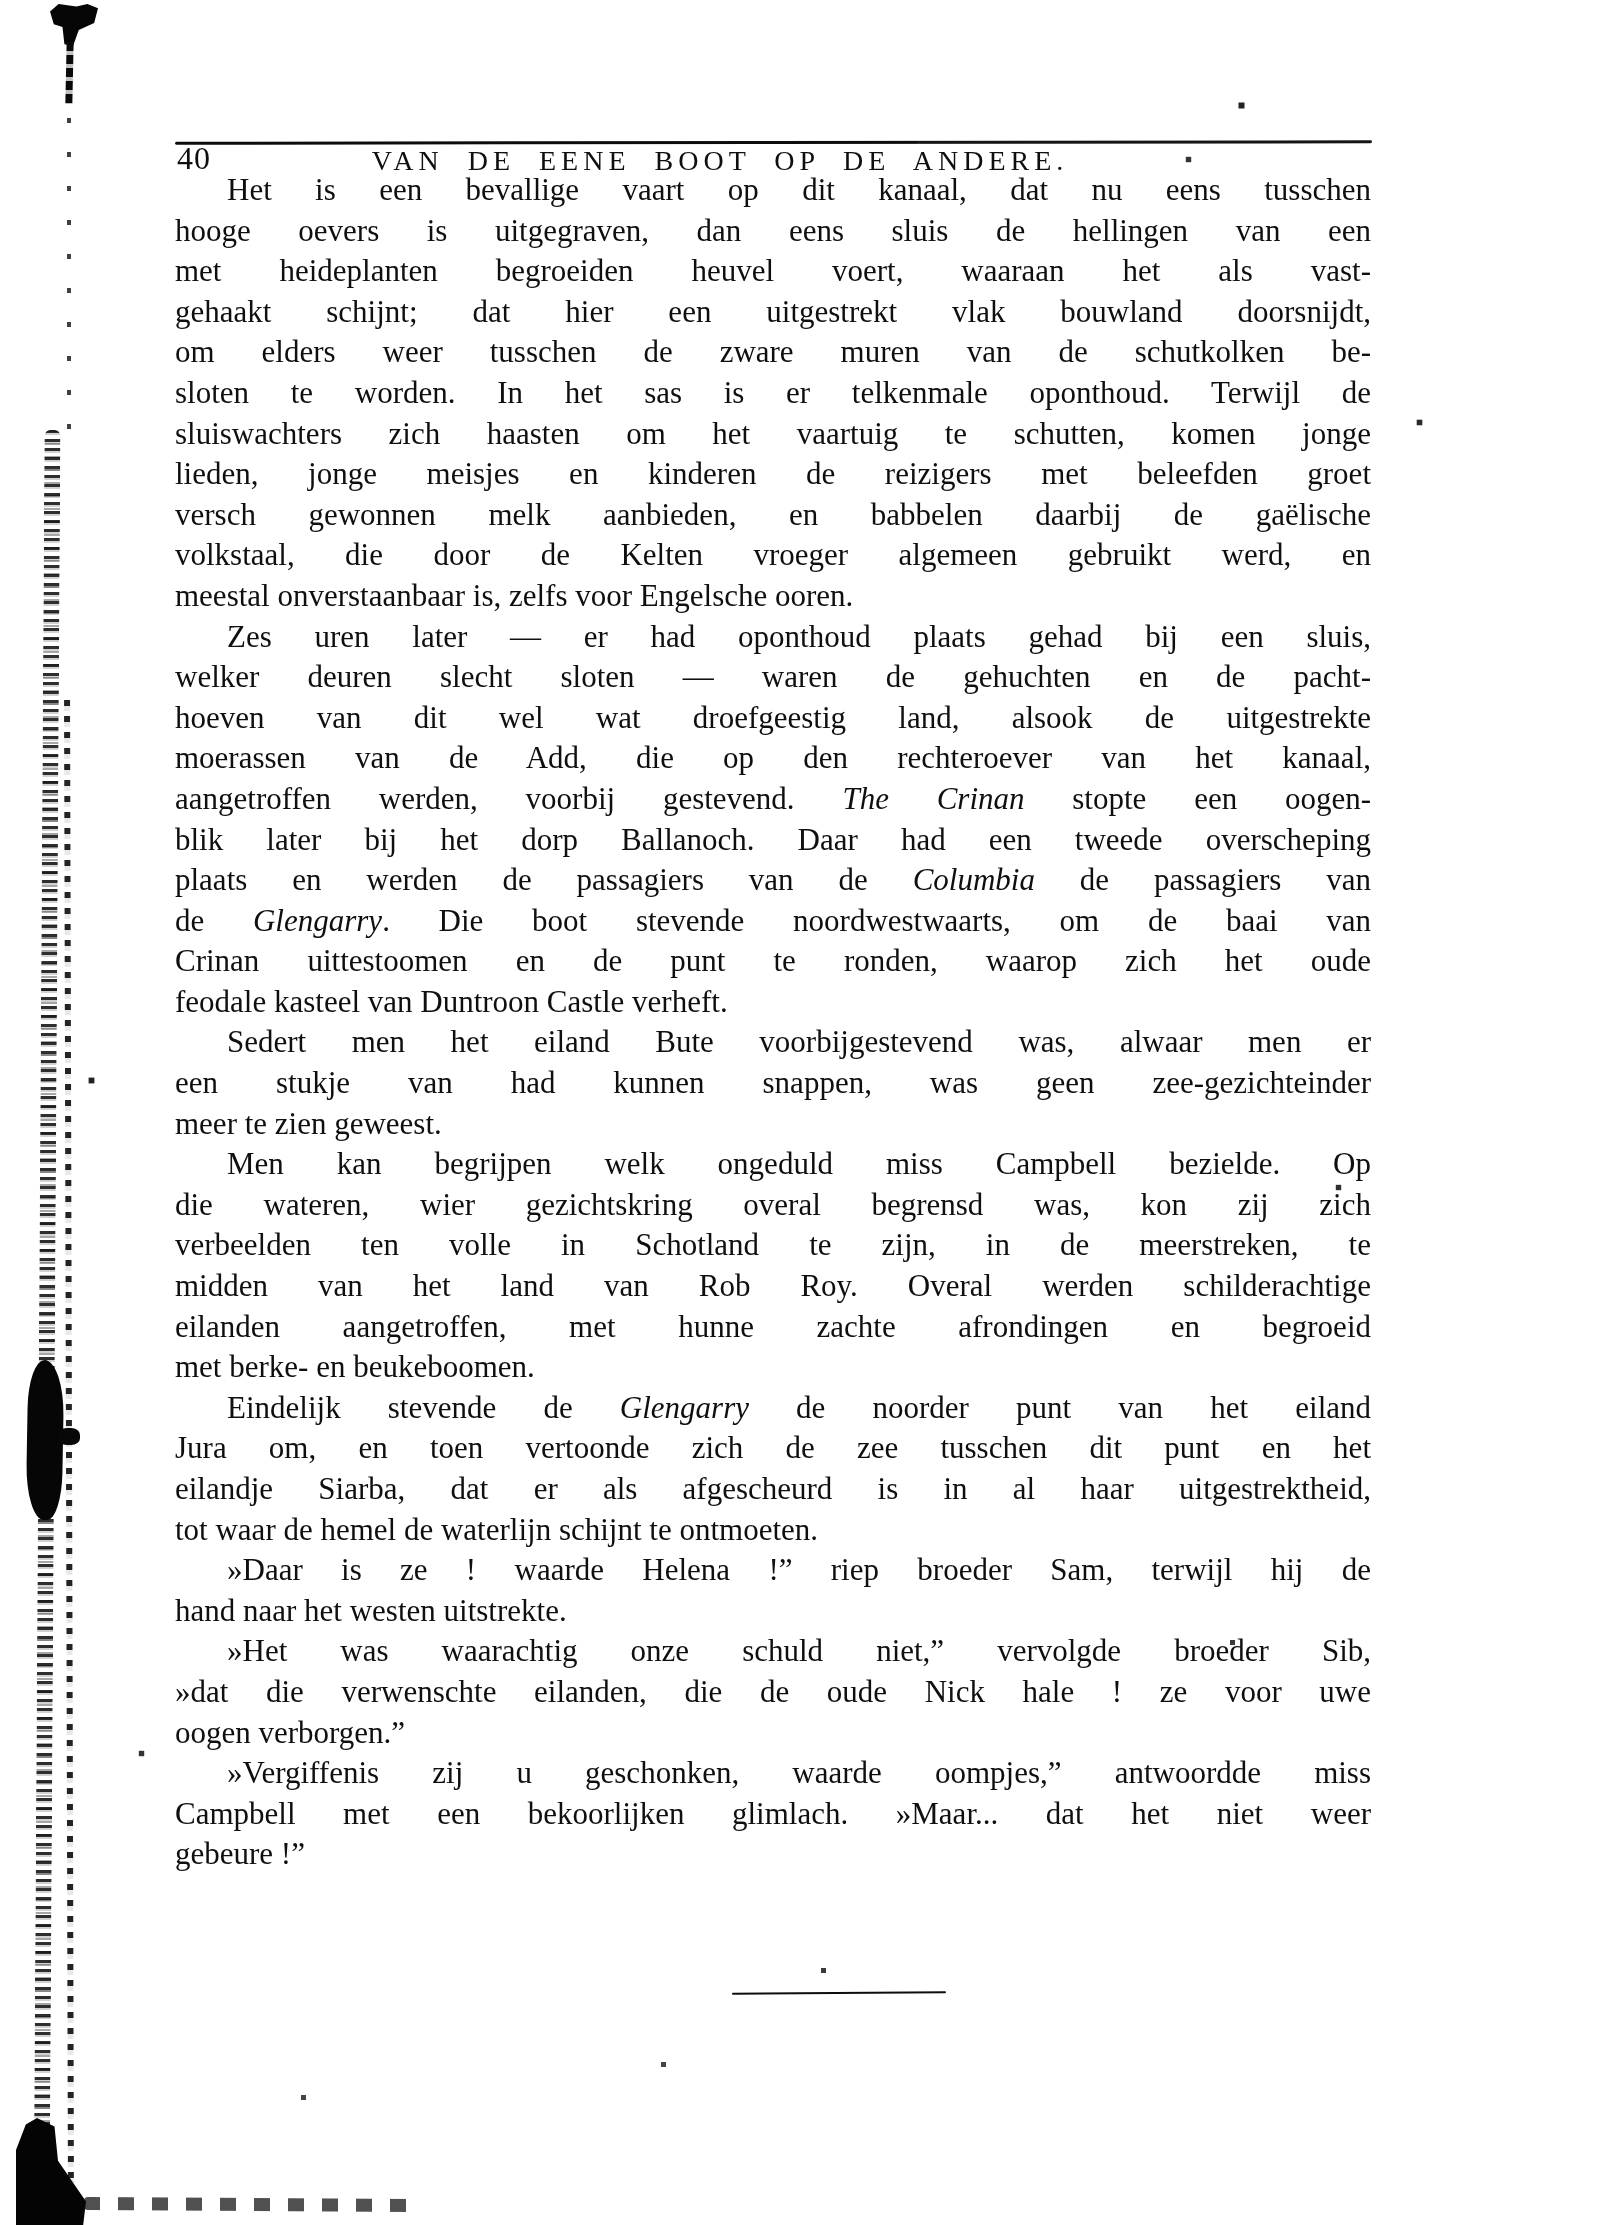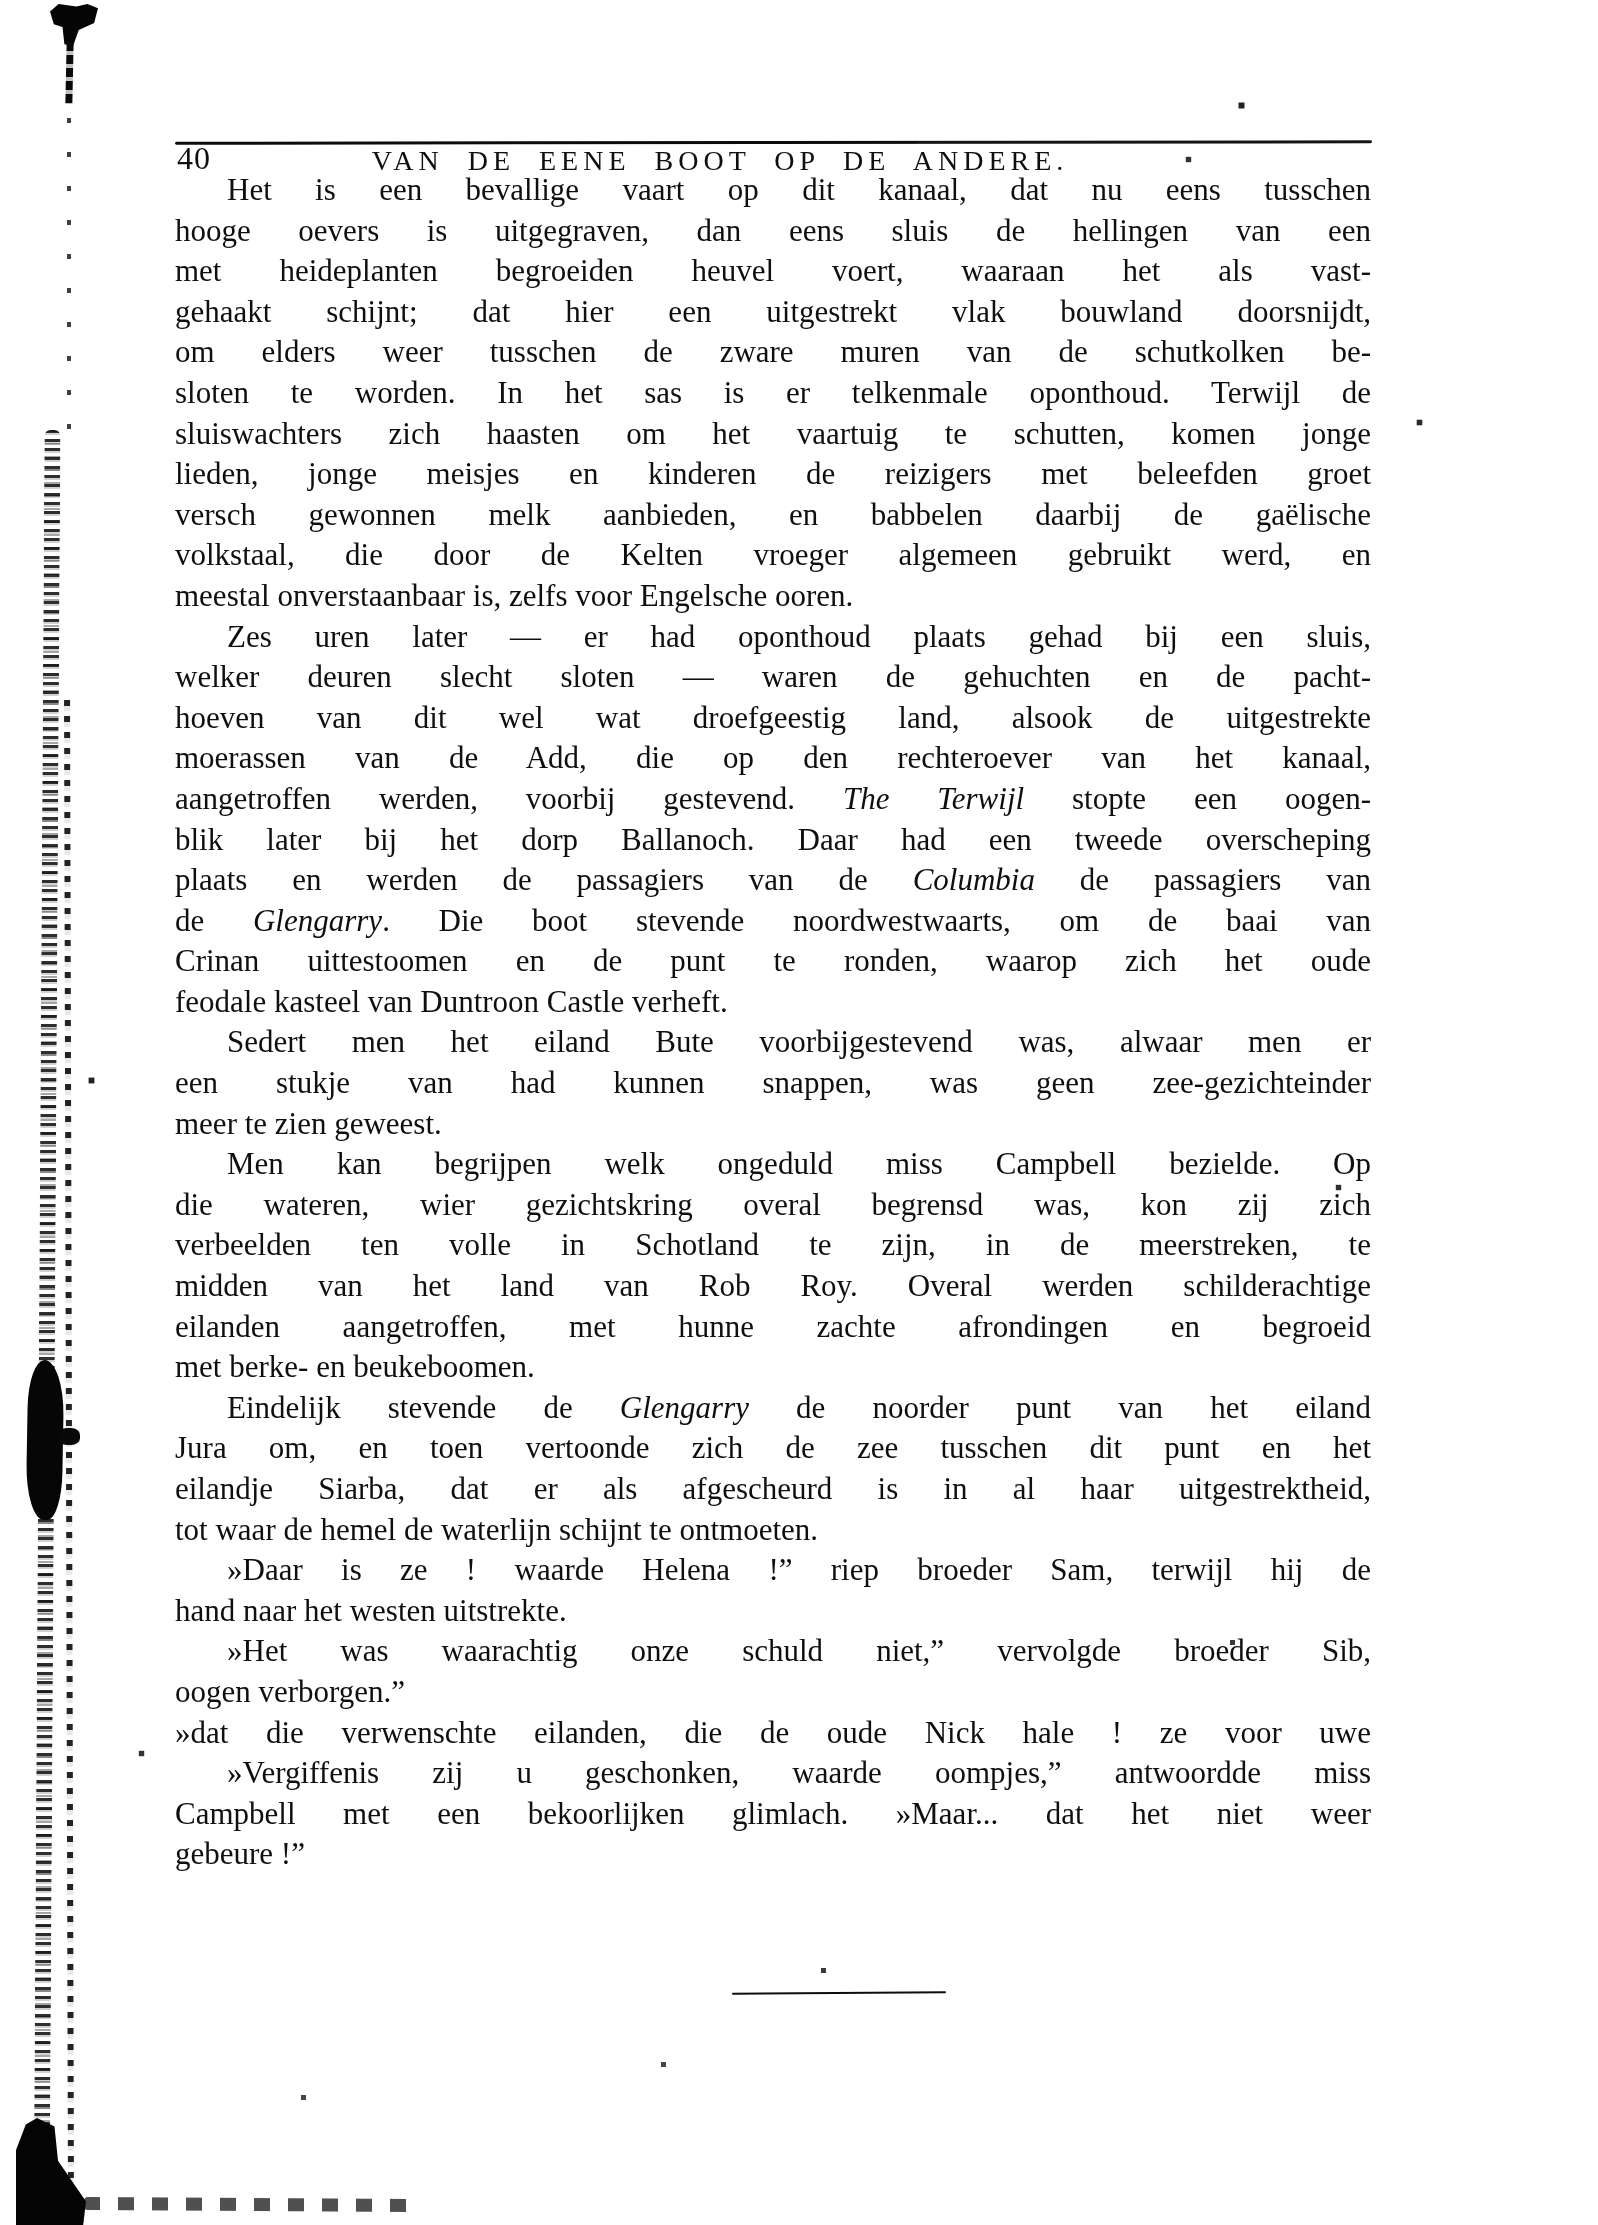--- a/index.html
+++ b/index.html
@@ -122,21 +122,21 @@
       <div class="line"><span>sloten te worden. In het sas is er telkenmale oponthoud. Terwijl de</span></div>
       <div class="line"><span>sluiswachters zich haasten om het vaartuig te schutten, komen jonge</span></div>
       <div class="line"><span>lieden, jonge meisjes en kinderen de reizigers met beleefden groet</span></div>
       <div class="line"><span>versch gewonnen melk aanbieden, en babbelen daarbij de gaëlische</span></div>
       <div class="line"><span>volkstaal, die door de Kelten vroeger algemeen gebruikt werd, en</span></div>
       <div class="line plast"><span>meestal onverstaanbaar is, zelfs voor Engelsche ooren.</span></div>
       <div class="line pfirst"><span>Zes uren later — er had oponthoud plaats gehad bij een sluis,</span></div>
       <div class="line"><span>welker deuren slecht sloten — waren de gehuchten en de pacht-</span></div>
       <div class="line"><span>hoeven van dit wel wat droefgeestig land, alsook de uitgestrekte</span></div>
       <div class="line"><span>moerassen van de Add, die op den rechteroever van het kanaal,</span></div>
-      <div class="line"><span>aangetroffen werden, voorbij gestevend. </span><i>The Terwijl</i><span> stopte een oogen-</span></div>
+      <div class="line"><span>aangetroffen werden, voorbij gestevend. </span><i>The Crinan</i><span> stopte een oogen-</span></div>
       <div class="line"><span>blik later bij het dorp Ballanoch. Daar had een tweede overscheping</span></div>
       <div class="line"><span>plaats en werden de passagiers van de </span><i>Columbia</i><span> de passagiers van</span></div>
       <div class="line"><span>de </span><i>Glengarry</i><span>. Die boot stevende noordwestwaarts, om de baai van</span></div>
       <div class="line"><span>Crinan uittestoomen en de punt te ronden, waarop zich het oude</span></div>
       <div class="line plast"><span>feodale kasteel van Duntroon Castle verheft.</span></div>
       <div class="line pfirst"><span>Sedert men het eiland Bute voorbijgestevend was, alwaar men er</span></div>
       <div class="line"><span>een stukje van had kunnen snappen, was geen zee-gezichteinder</span></div>
       <div class="line plast"><span>meer te zien geweest.</span></div>
       <div class="line pfirst"><span>Men kan begrijpen welk ongeduld miss Campbell bezielde. Op</span></div>
       <div class="line"><span>die wateren, wier gezichtskring overal begrensd was, kon zij zich</span></div>
@@ -144,22 +144,22 @@
       <div class="line"><span>midden van het land van Rob Roy. Overal werden schilderachtige</span></div>
       <div class="line"><span>eilanden aangetroffen, met hunne zachte afrondingen en begroeid</span></div>
       <div class="line plast"><span>met berke- en beukeboomen.</span></div>
       <div class="line pfirst"><span>Eindelijk stevende de </span><i>Glengarry</i><span> de noorder punt van het eiland</span></div>
       <div class="line"><span>Jura om, en toen vertoonde zich de zee tusschen dit punt en het</span></div>
       <div class="line"><span>eilandje Siarba, dat er als afgescheurd is in al haar uitgestrektheid,</span></div>
       <div class="line plast"><span>tot waar de hemel de waterlijn schijnt te ontmoeten.</span></div>
       <div class="line pfirst"><span>»Daar is ze ! waarde Helena !” riep broeder Sam, terwijl hij de</span></div>
       <div class="line plast"><span>hand naar het westen uitstrekte.</span></div>
       <div class="line pfirst"><span>»Het was waarachtig onze schuld niet,” vervolgde broeder Sib,</span></div>
+      <div class="line"><span>»dat die verwenschte eilanden, die de oude Nick hale ! ze voor uwe</span></div>
       <div class="line plast"><span>oogen verborgen.”</span></div>
-      <div class="line"><span>»dat die verwenschte eilanden, die de oude Nick hale ! ze voor uwe</span></div>
       <div class="line pfirst"><span>»Vergiffenis zij u geschonken, waarde oompjes,” antwoordde miss</span></div>
       <div class="line"><span>Campbell met een bekoorlijken glimlach. »Maar... dat het niet weer</span></div>
       <div class="line plast"><span>gebeure !”</span></div>
     </div>
 
   <div class="footer-rule"></div>
 
   <div class="art blob-top"></div>
   <div class="art blob-top-tail"></div>
   <div class="art strip-sparse"></div>

